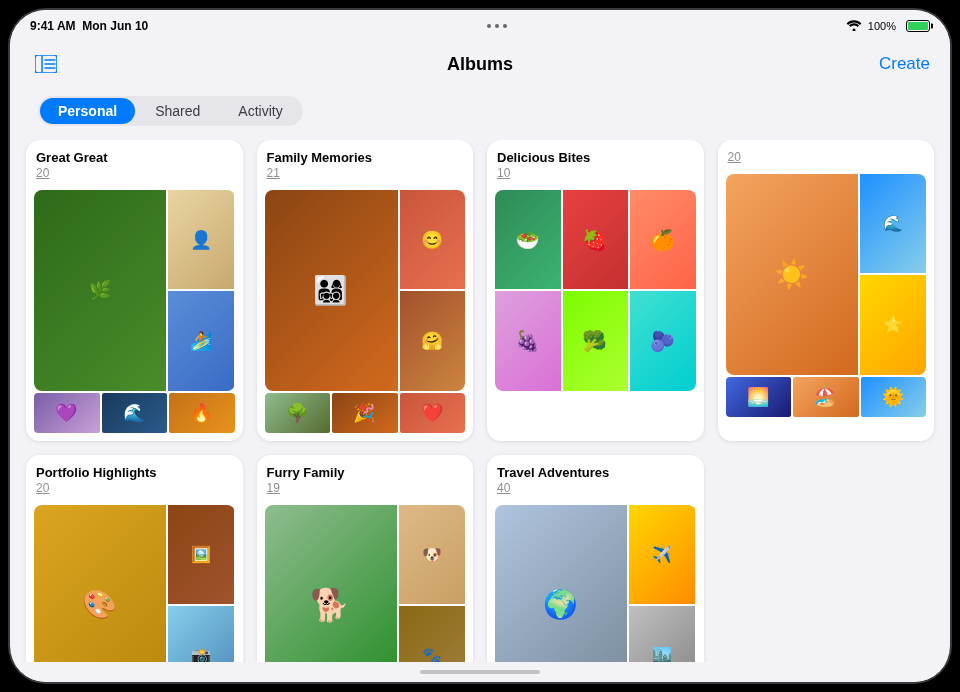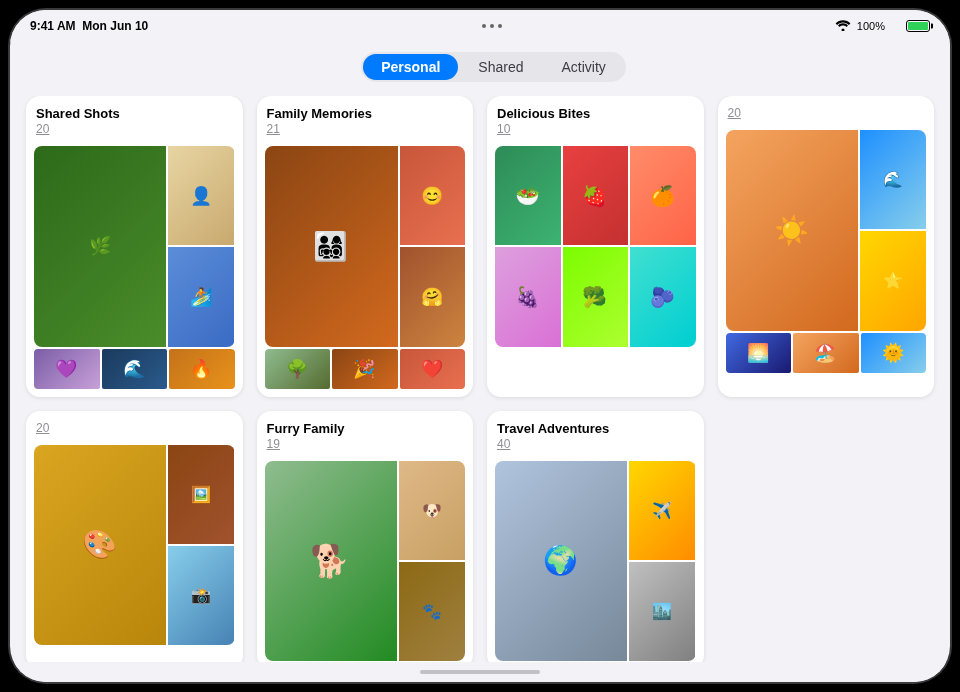--- a/index.html
+++ b/index.html
@@ -71,21 +71,21 @@
     }
 
     .wifi-icon {
       font-size: 11px;
       color: #000;
     }
 
     .battery-container {
       display: flex;
       align-items: center;
-      gap: 21px;
+      gap: 10px;
     }
 
     .battery-pct {
       font-size: 11px;
       font-weight: 500;
       color: #000;
     }
 
     .battery-icon {
       width: 24px;
@@ -155,21 +155,20 @@
       margin-left: auto;
       font-size: 17px;
       color: #007aff;
       cursor: pointer;
       font-weight: 400;
     }
 
     
     .segmented-control-wrapper {
       display: flex;
-      justify-content: center;
       padding: 10px 1px 14px 0;
       background: #f2f2f7;
       flex-shrink: 0;
       margin-left: 28px;
     }
 
     .segmented-control {
       display: flex;
       align-items: center;
       background: #e5e5ea;
@@ -343,35 +342,48 @@
         </span>
         <div class="battery-container">
           <span class="battery-pct">100%</span>
           <div class="battery-icon">
             <div class="battery-fill"></div>
           </div>
         </div>
       </div>
     </div>
 
+    <div class="nav-bar">
+      <div class="nav-sidebar-btn">
+        <svg class="sidebar-icon-svg" viewBox="0 0 22 18" fill="none">
+          <rect x="0" y="0" width="22" height="18" rx="3" stroke="#007aff" stroke-width="1.5" fill="none"></rect>
+          <line x1="7" y1="0.5" x2="7" y2="17.5" stroke="#007aff" stroke-width="1.5"></line>
+          <line x1="10" y1="5" x2="20" y2="5" stroke="#007aff" stroke-width="1.5" stroke-linecap="round"></line>
+          <line x1="10" y1="9" x2="20" y2="9" stroke="#007aff" stroke-width="1.5" stroke-linecap="round"></line>
+          <line x1="10" y1="13" x2="20" y2="13" stroke="#007aff" stroke-width="1.5" stroke-linecap="round"></line>
+        </svg>
+      </div>
+      <div class="nav-title">Albums</div>
+      <div class="nav-create-btn">Create</div>
+    </div>
 
     <div class="segmented-control-wrapper">
       <div class="segmented-control">
         <button class="seg-btn active">Personal</button>
         <button class="seg-btn">Shared</button>
         <button class="seg-btn">Activity</button>
       </div>
     </div>
 
     <div class="albums-scroll">
       <div class="albums-grid">
 
         <div class="album-card">
           <div class="album-info">
-            <div class="album-name">Shared Shots</div>
+            <div class="album-name">Great Great</div>
             <div class="album-count">20</div>
           </div>
           <div class="album-photos">
             <div style="display:grid; grid-template-columns: 2fr 1fr; gap:2px; border-radius:8px; overflow:hidden; aspect-ratio:1;">
               <div class="photo-cell photo-cell-span" style="grid-row:span 2;">
                 <div class="photo-placeholder gs-1">🌿</div>
               </div>
               <div class="photo-cell">
                 <div class="photo-placeholder gs-2" style="height:100%;">👤</div>
               </div>
@@ -436,20 +448,21 @@
             <div style="display:grid; grid-template-columns: 1fr 1fr 1fr; gap:2px; margin-top:2px; border-radius:4px; overflow:hidden;">
               <div class="photo-placeholder is-4" style="height:40px; border-radius:2px;">🌅</div>
               <div class="photo-placeholder is-1" style="height:40px; border-radius:2px;">🏖️</div>
               <div class="photo-placeholder is-2" style="height:40px; border-radius:2px;">🌞</div>
             </div>
           </div>
         </div>
 
         <div class="album-card">
           <div class="album-info">
+            <div class="album-name">Portfolio Highlights</div>
             <div class="album-count">20</div>
           </div>
           <div class="album-photos">
             <div style="display:grid; grid-template-columns: 2fr 1fr; gap:2px; border-radius:8px; overflow:hidden; aspect-ratio:1;">
               <div class="photo-placeholder ph-1" style="grid-row:span 2; font-size:28px;">🎨</div>
               <div class="photo-placeholder ph-2" style="font-size:16px;">🖼️</div>
               <div class="photo-placeholder ph-3" style="font-size:16px;">📸</div>
             </div>
 
           </div>

